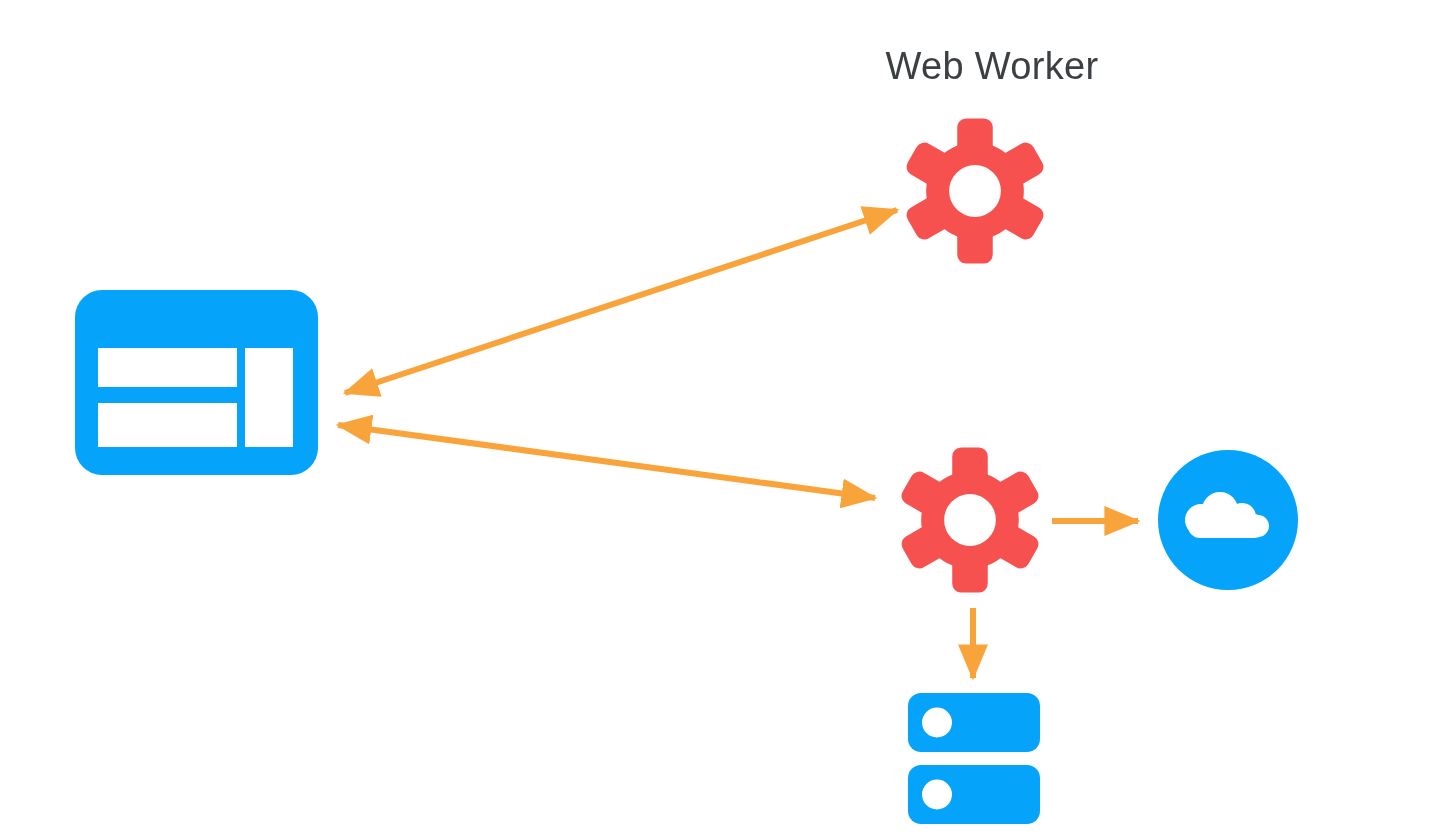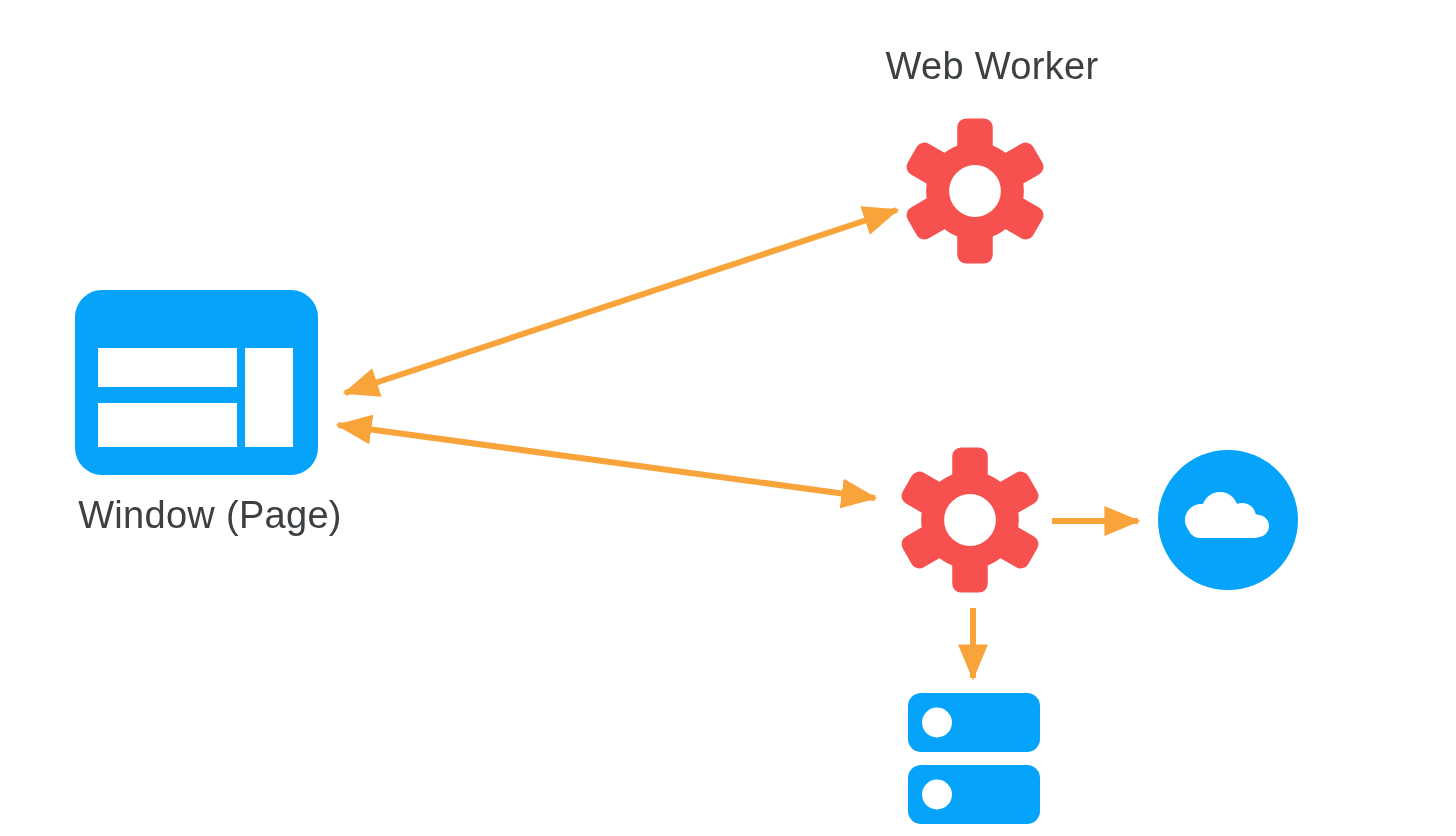--- a/index.html
+++ b/index.html
@@ -64,21 +64,20 @@
     <circle cx="50" cy="50" r="17.5" fill="#FFFFFF"></circle>
   </svg>
 
   <svg class="abs" style="left:75px; top:290px;" width="243" height="185" viewBox="0 0 243 185">
     <rect x="0" y="0" width="243" height="185" rx="27" fill="#05A3F9"></rect>
     <rect x="23" y="58" width="139" height="39" fill="#FFFFFF"></rect>
     <rect x="23" y="113" width="139" height="44" fill="#FFFFFF"></rect>
     <rect x="170" y="58" width="48" height="99" fill="#FFFFFF"></rect>
   </svg>
 
-  <div class="node-label abs" style="left:40px; top:494px; width:340px;">Window (Page)</div>
 
 
   <svg class="abs" style="left:896px; top:442px;" width="148" height="156" viewBox="0 0 100 100">
     <g fill="#F6504F">
       <circle cx="50" cy="50" r="33"></circle>
       <rect x="38" y="1" width="24" height="30" rx="6"></rect>
       <rect x="38" y="1" width="24" height="30" rx="6" transform="rotate(60 50 50)"></rect>
       <rect x="38" y="1" width="24" height="30" rx="6" transform="rotate(120 50 50)"></rect>
       <rect x="38" y="1" width="24" height="30" rx="6" transform="rotate(180 50 50)"></rect>
       <rect x="38" y="1" width="24" height="30" rx="6" transform="rotate(240 50 50)"></rect>

